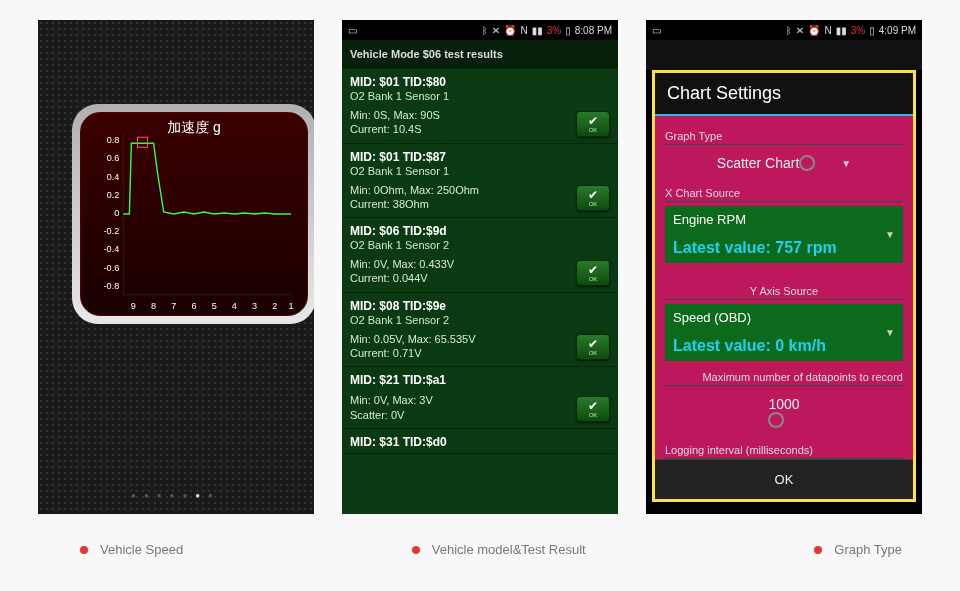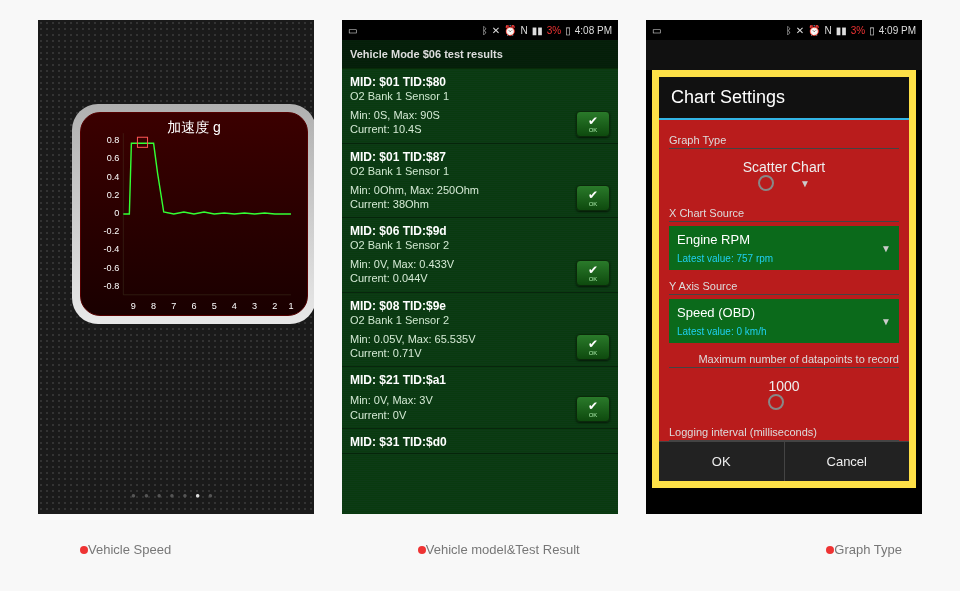--- a/index.html
+++ b/index.html
@@ -105,69 +105,68 @@
   .ok-btn .chk{ color:#fff; font-size:12px; line-height:1;}
   .ok-btn .lbl{ color:#a8e8a8; font-size:6px; line-height:1;}
 
   
   .settings-screen{
     background:#000; height: calc(100% - 20px);
     color:#fff; position:relative;
   }
   .dialog{
     margin: 30px 6px 0 6px;
-    background:#b91c1c;
-    border:7px solid #fde047;
+    background:#be185d;
+    border:3px solid #fde047;
   }
   .dialog-title{
     background:#111;
     color:#fff; font-size:18px; padding:10px 12px;
     border-bottom:2px solid #33b5e5;
   }
   .dialog-body{ padding:8px 10px 0 10px; }
   .field-label{ color:#ddd; font-size:11px; margin-top:6px; }
   .sep{ height:1px; background:#444; margin-top:2px; }
   .select-row{
-    display:flex; align-items:center; justify-content:space-between;
+    display:flex; align-items:center; justify-content:center;
     padding:10px 6px 10px 6px;
-    flex-direction:column;
   }
   .select-text{ color:#eee; font-size:14px; }
   .radio{
     width:16px;height:16px;border:2px solid #888;border-radius:50%;
     display:inline-block; margin-right:16px;
   }
   .caret{ color:#ccc; font-size:10px; }
   .green-select{
     background:#0b6a1b; padding:6px 8px 6px 8px;
     display:flex; align-items:center; justify-content:space-between;
     margin-top:4px;
   }
   .green-select .stack .main{ color:#fff; font-size:13px; }
-  .green-select .stack .hint{ color:#1fd0f0; font-size:10px; margin-top:6px;}
+  .green-select .stack .hint{ color:#1fd0f0; font-size:16px; margin-top:12px;font-weight:bold;}
   .input-row{
     display:flex; align-items:center; justify-content:space-between;
     padding:10px 6px;
     flex-direction:column;
   }
   .input-row .val{ color:#eee; font-size:14px; }
   .btn-row{ display:flex; border-top:1px solid #444; }
   .dlg-btn{
     flex:1; text-align:center; padding:12px 0;
     color:#eee; font-size:13px; background:#222;
     border-right:1px solid #444;
   }
   .dlg-btn:last-child{ border-right:none; }
 
   
   .captions{
     display:flex; justify-content:space-between;
     padding: 28px 58px 0 80px;
   }
-  .cap{ display:flex; align-items:center; color:#777; font-size:13px;}
+  .cap{ display:flex; align-items:center; gap:12px; color:#777; font-size:13px;}
   .dot{ width:8px;height:8px;background:#e33;border-radius:50%; display:inline-block;}
 </style>
 </head>
 <body>
 
 <div class="layout">
 
   <div class="phone">
     <div class="carbon">
       <div class="gauge">
@@ -220,21 +219,21 @@
     <div class="statusbar">
       <span>▭</span>
       <div class="status-right">
         <span>ᛒ</span>
         <span>✕</span>
         <span>⏰</span>
         <span>N</span>
         <span>▮▮</span>
         <span class="pct">3%</span>
         <span>▯</span>
-        <span>4:08 PM</span>
+        <span>8:08 PM</span>
       </div>
     </div>
     <div class="list-screen">
       <div class="list-header">Vehicle Mode $06 test results</div>
 
       <div class="test-block">
         <div class="test-mid">MID: $01 TID:$80</div>
         <div class="test-sub">O2 Bank 1 Sensor 1</div>
         <div class="test-vals">
           <div>Min: 0S, Max: 90S</div>
@@ -283,21 +282,21 @@
           <span class="chk">✔</span>
           <span class="lbl">OK</span>
         </div>
       </div>
 
       <div class="test-block">
         <div class="test-mid">MID: $21 TID:$a1</div>
         <div class="test-sub"></div>
         <div class="test-vals">
           <div>Min: 0V, Max: 3V</div>
-          <div>Current: 0V</div>
+          <div>Scatter: 0V</div>
         </div>
         <div class="ok-btn">
           <span class="chk">✔</span>
           <span class="lbl">OK</span>
         </div>
       </div>
 
       <div class="test-block" style="padding-bottom:4px;">
         <div class="test-mid">MID: $31 TID:$d0</div>
       </div>
@@ -336,21 +335,21 @@
           <div class="field-label">X Chart Source</div>
           <div class="sep"></div>
           <div class="green-select">
             <div class="stack">
               <div class="main">Engine RPM</div>
               <div class="hint">Latest value: 757 rpm</div>
             </div>
             <span class="caret">▼</span>
           </div>
 
-          <div class="field-label" style="margin-top:10px;">Y Axis Source</div>
+          <div class="field-label" style="margin-top:22px;text-align:center;">Y Axis Source</div>
           <div class="sep"></div>
           <div class="green-select">
             <div class="stack">
               <div class="main">Speed (OBD)</div>
               <div class="hint">Latest value: 0 km/h</div>
             </div>
             <span class="caret">▼</span>
           </div>
 
           <div class="field-label" style="margin-top:10px;text-align:right;">Maximum number of datapoints to record</div>
@@ -358,21 +357,20 @@
           <div class="input-row">
             <span class="val">1000</span>
             <span class="radio"></span>
           </div>
 
           <div class="field-label">Logging interval (milliseconds)</div>
           <div class="sep"></div>
         </div>
         <div class="btn-row">
           <div class="dlg-btn">OK</div>
-          <div class="dlg-btn">Cancel</div>
         </div>
       </div>
     </div>
   </div>
 
 </div>
 
 <div class="captions">
   <div class="cap">
     <span class="dot"></span>

